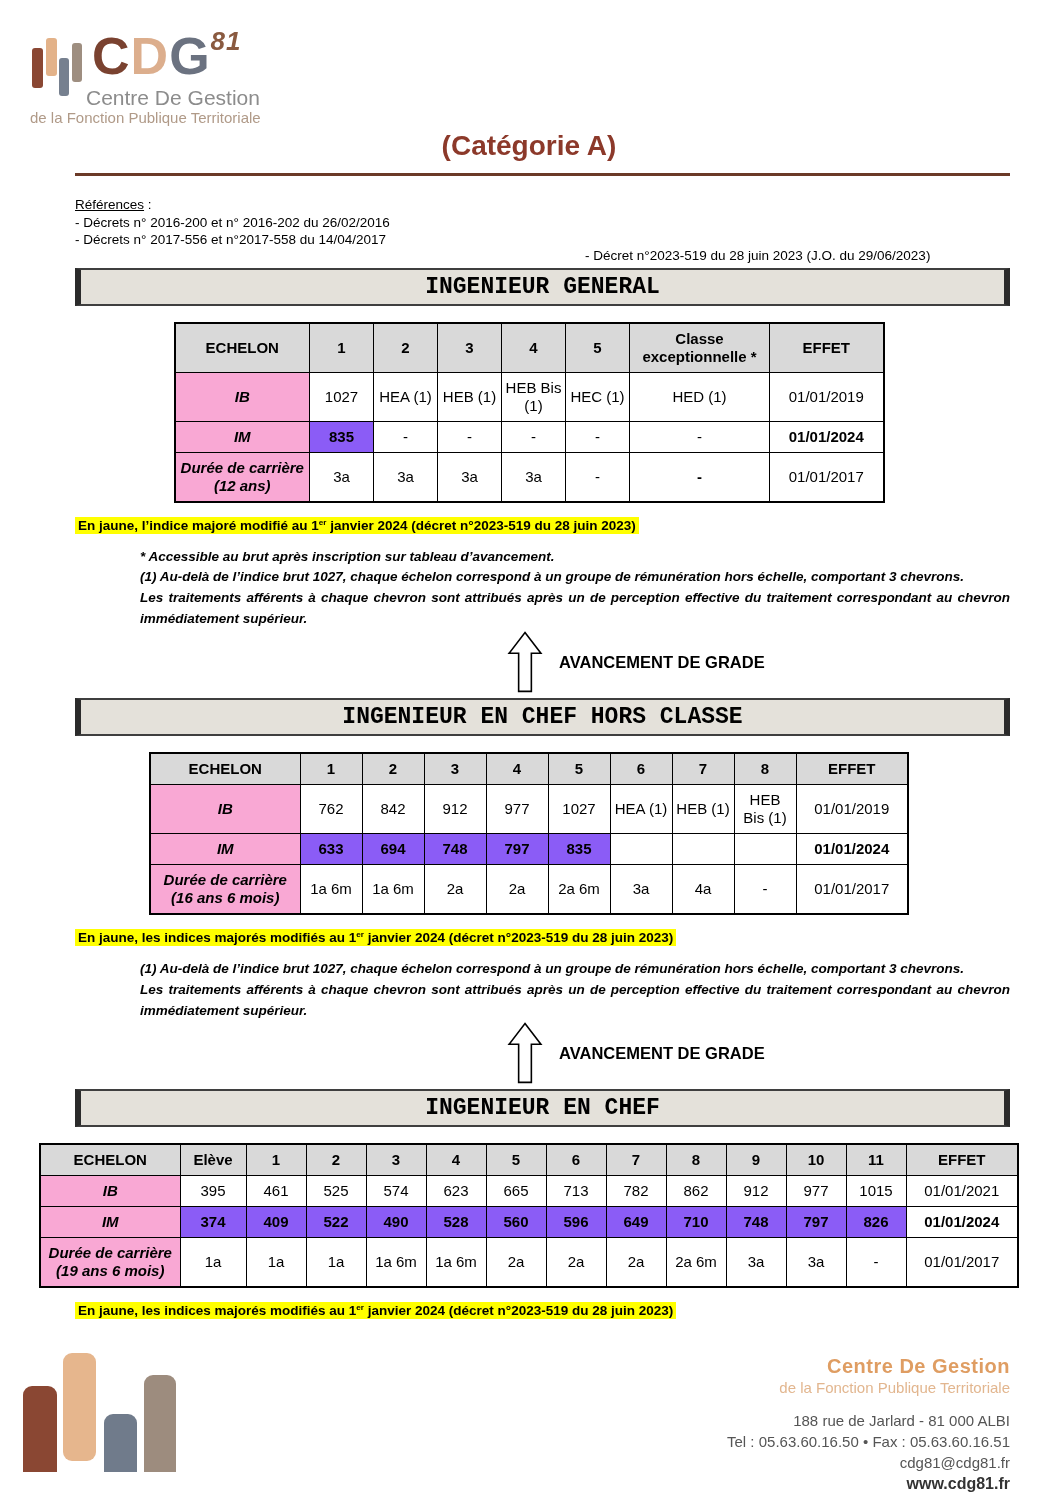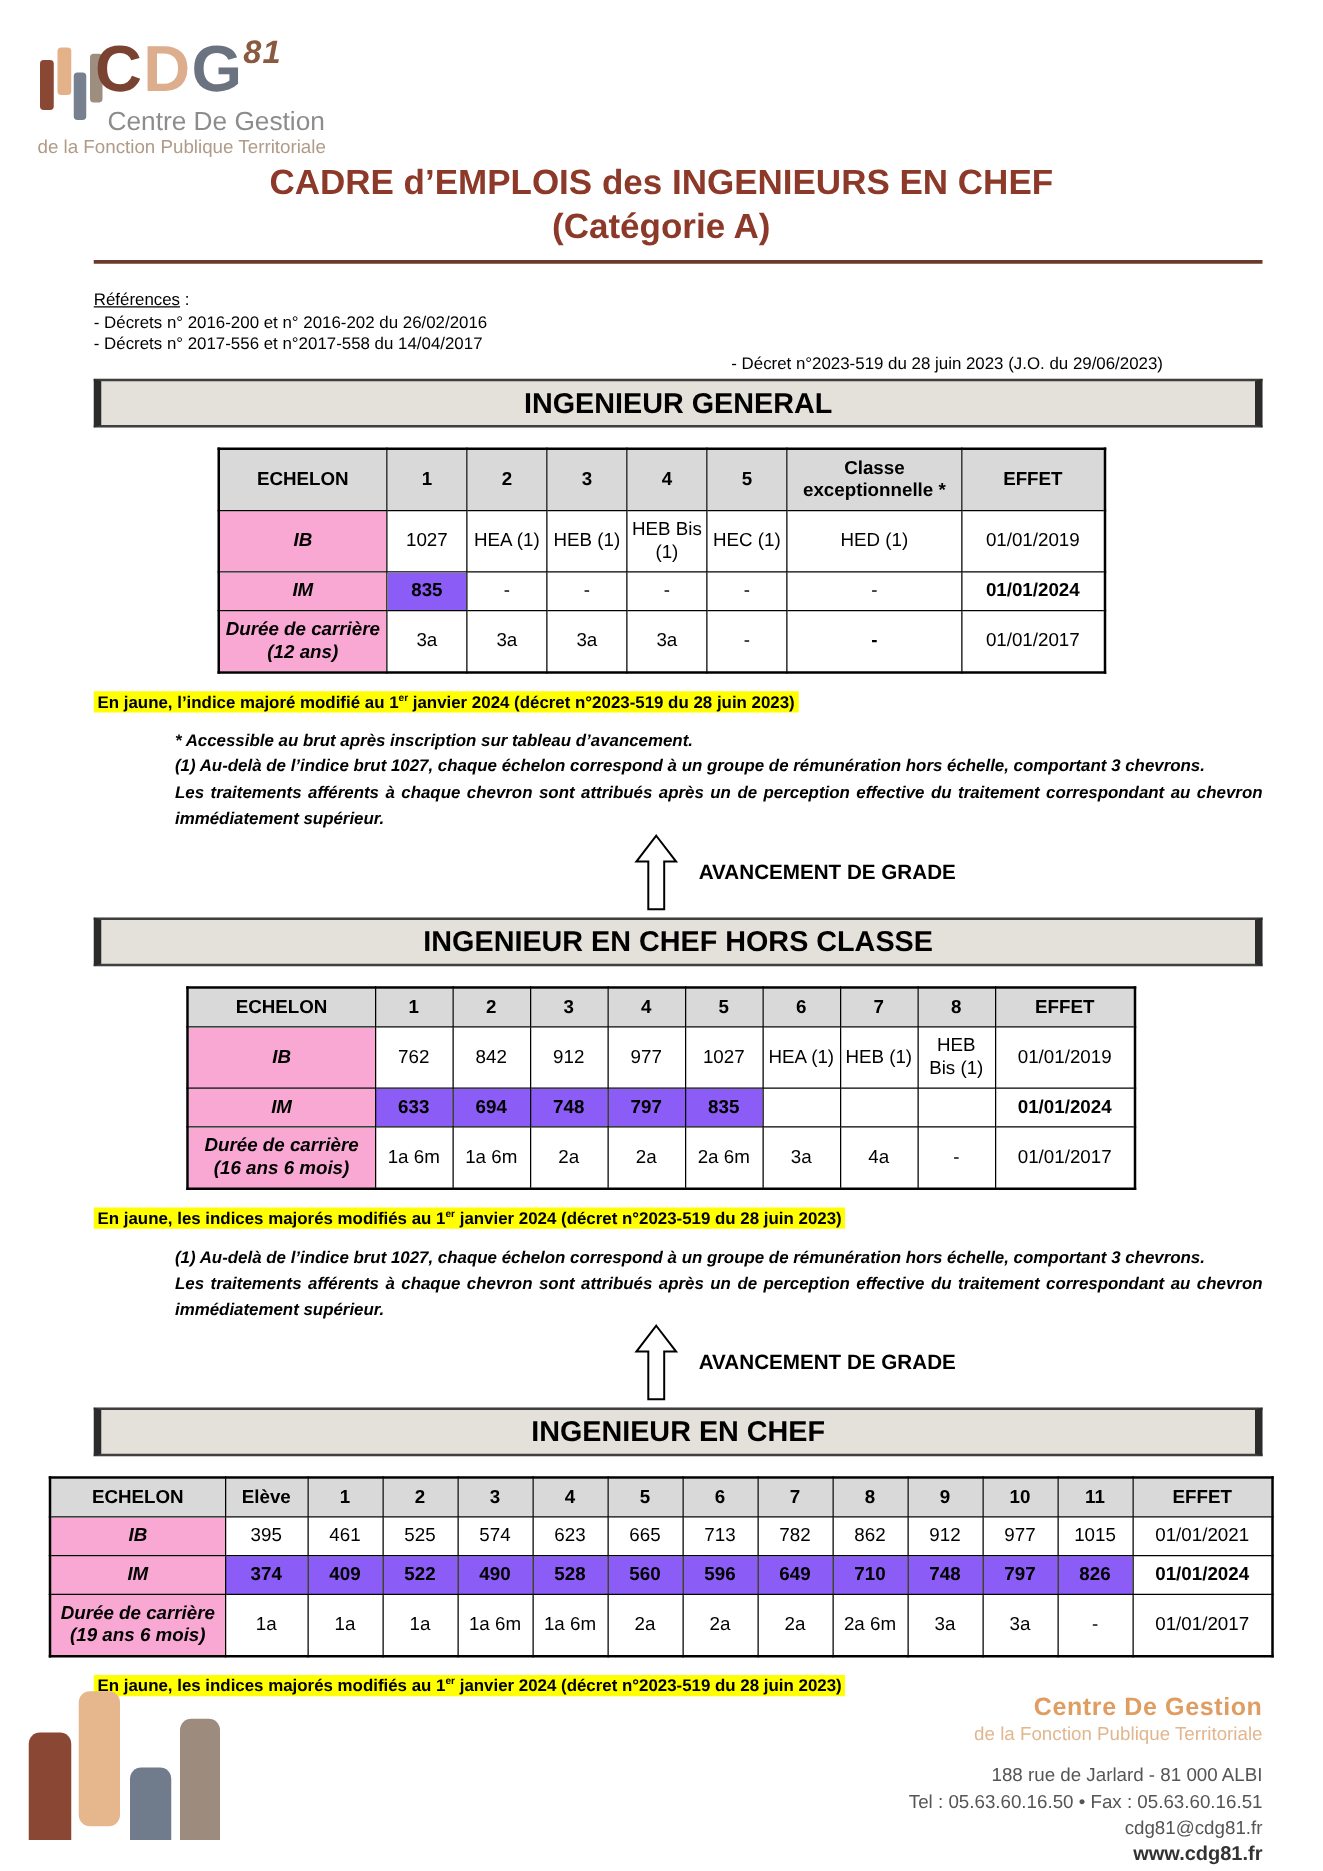--- a/index.html
+++ b/index.html
@@ -11,21 +11,21 @@
   }
 
   
   .logo { position:absolute; top:24px; left:28px; width:260px; }
   .logo-bars { position:absolute; top:14px; left:4px; width:58px; height:62px; }
   .lbar { position:absolute; border-radius:3px; }
   .lbar.b1 { left:0;  top:10px; width:11px; height:40px; background:#8a4733; }
   .lbar.b2 { left:14px; top:0;   width:11px; height:38px; background:#e3b289; }
   .lbar.b3 { left:27px; top:20px; width:10px; height:38px; background:#76808f; }
   .lbar.b4 { left:40px; top:5px;  width:10px; height:39px; background:#9e8e80; }
-  .logo-word { position:absolute; top:6px; left:48px; font-weight:bold; font-size:52px; letter-spacing:1px; line-height:1; }
+  .logo-word { position:absolute; top:6px; left:64px; font-weight:bold; font-size:52px; letter-spacing:1px; line-height:1; }
   .logo-word .lc { color:#7a4230; }
   .logo-word .ld { color:#dcae8d; }
   .logo-word .lg { color:#6b7280; }
   .logo-word .lnum { color:#8a5a40; font-size:26px; font-style:italic; vertical-align:top; position:relative; top:-2px; }
   .logo-org { position:absolute; top:62px; left:58px; color:#8c8c8c; font-size:21px; white-space:nowrap; }
   .logo-org-sub { position:absolute; top:85px; left:2px; color:#b09a88; font-size:15px; white-space:nowrap; }
 
   
   .title-block { padding-top:128px; text-align:center; color:#8c392a; font-weight:bold; font-size:28px; line-height:1.25; }
   .title-rule { width:935px; margin:10px 0 0 75px; border-bottom:3px solid #6b3a28; }
@@ -35,21 +35,21 @@
   
   .refs { position:relative; margin:20px 0 0 75px; font-size:13.5px; line-height:1.3; height:52px; }
   .refs .ref-word { text-decoration:underline; }
   .refs .ref-right { position:absolute; left:510px; top:35px;margin-top:16px; }
 
   
   .section-header {
     width:935px; margin:0 0 0 75px; background:#e4e1da;
     border-top:2px solid #3f3f3f; border-bottom:2px solid #3f3f3f;
     border-left:6px solid #2b2b2b; border-right:6px solid #2b2b2b;
-    text-align:center; font-weight:bold; font-size:23px; padding:4px 0;
+    text-align:center; font-weight:bold; font-size:23px; padding:4px 0;font-family:Liberation Mono, monospace;
   }
 
   
   table.ind { border-collapse:collapse; margin:16px auto 0 auto; table-layout:fixed; border:2px solid #000; }
   table.ind th, table.ind td {
     border:1px solid #000; text-align:center; vertical-align:middle;
     font-size:15px; padding:6px 3px; line-height:1.2; overflow:hidden;
   }
   table.ind th { background:#d9d9d9; font-weight:bold; }
   td.head { background:#f9a8d4; font-weight:bold; font-size:14.5px;font-style:italic; }
@@ -91,21 +91,20 @@
       <div class="lbar b2"></div>
       <div class="lbar b3"></div>
       <div class="lbar b4"></div>
     </div>
     <div class="logo-word"><span class="lc">C</span><span class="ld">D</span><span class="lg">G</span><span class="lnum">81</span></div>
     <div class="logo-org">Centre De Gestion</div>
     <div class="logo-org-sub">de la Fonction Publique Territoriale</div>
   </div>
 
   <div class="title-block">
-    <div>CADRE d’EMPLOIS des INGENIEURS EN CHEF</div>
     <div>(Catégorie A)</div>
   </div>
   <div class="title-rule"></div>
 
 
   <div class="refs">
     <div><span class="ref-word">Références</span><span> :</span></div>
     <div>- Décrets n° 2016-200 et n° 2016-202 du 26/02/2016</div>
     <div>- Décrets n° 2017-556 et n°2017-558 du 14/04/2017</div>
     <div class="ref-right">- Décret n°2023-519 du 28 juin 2023 (J.O. du 29/06/2023)</div>

